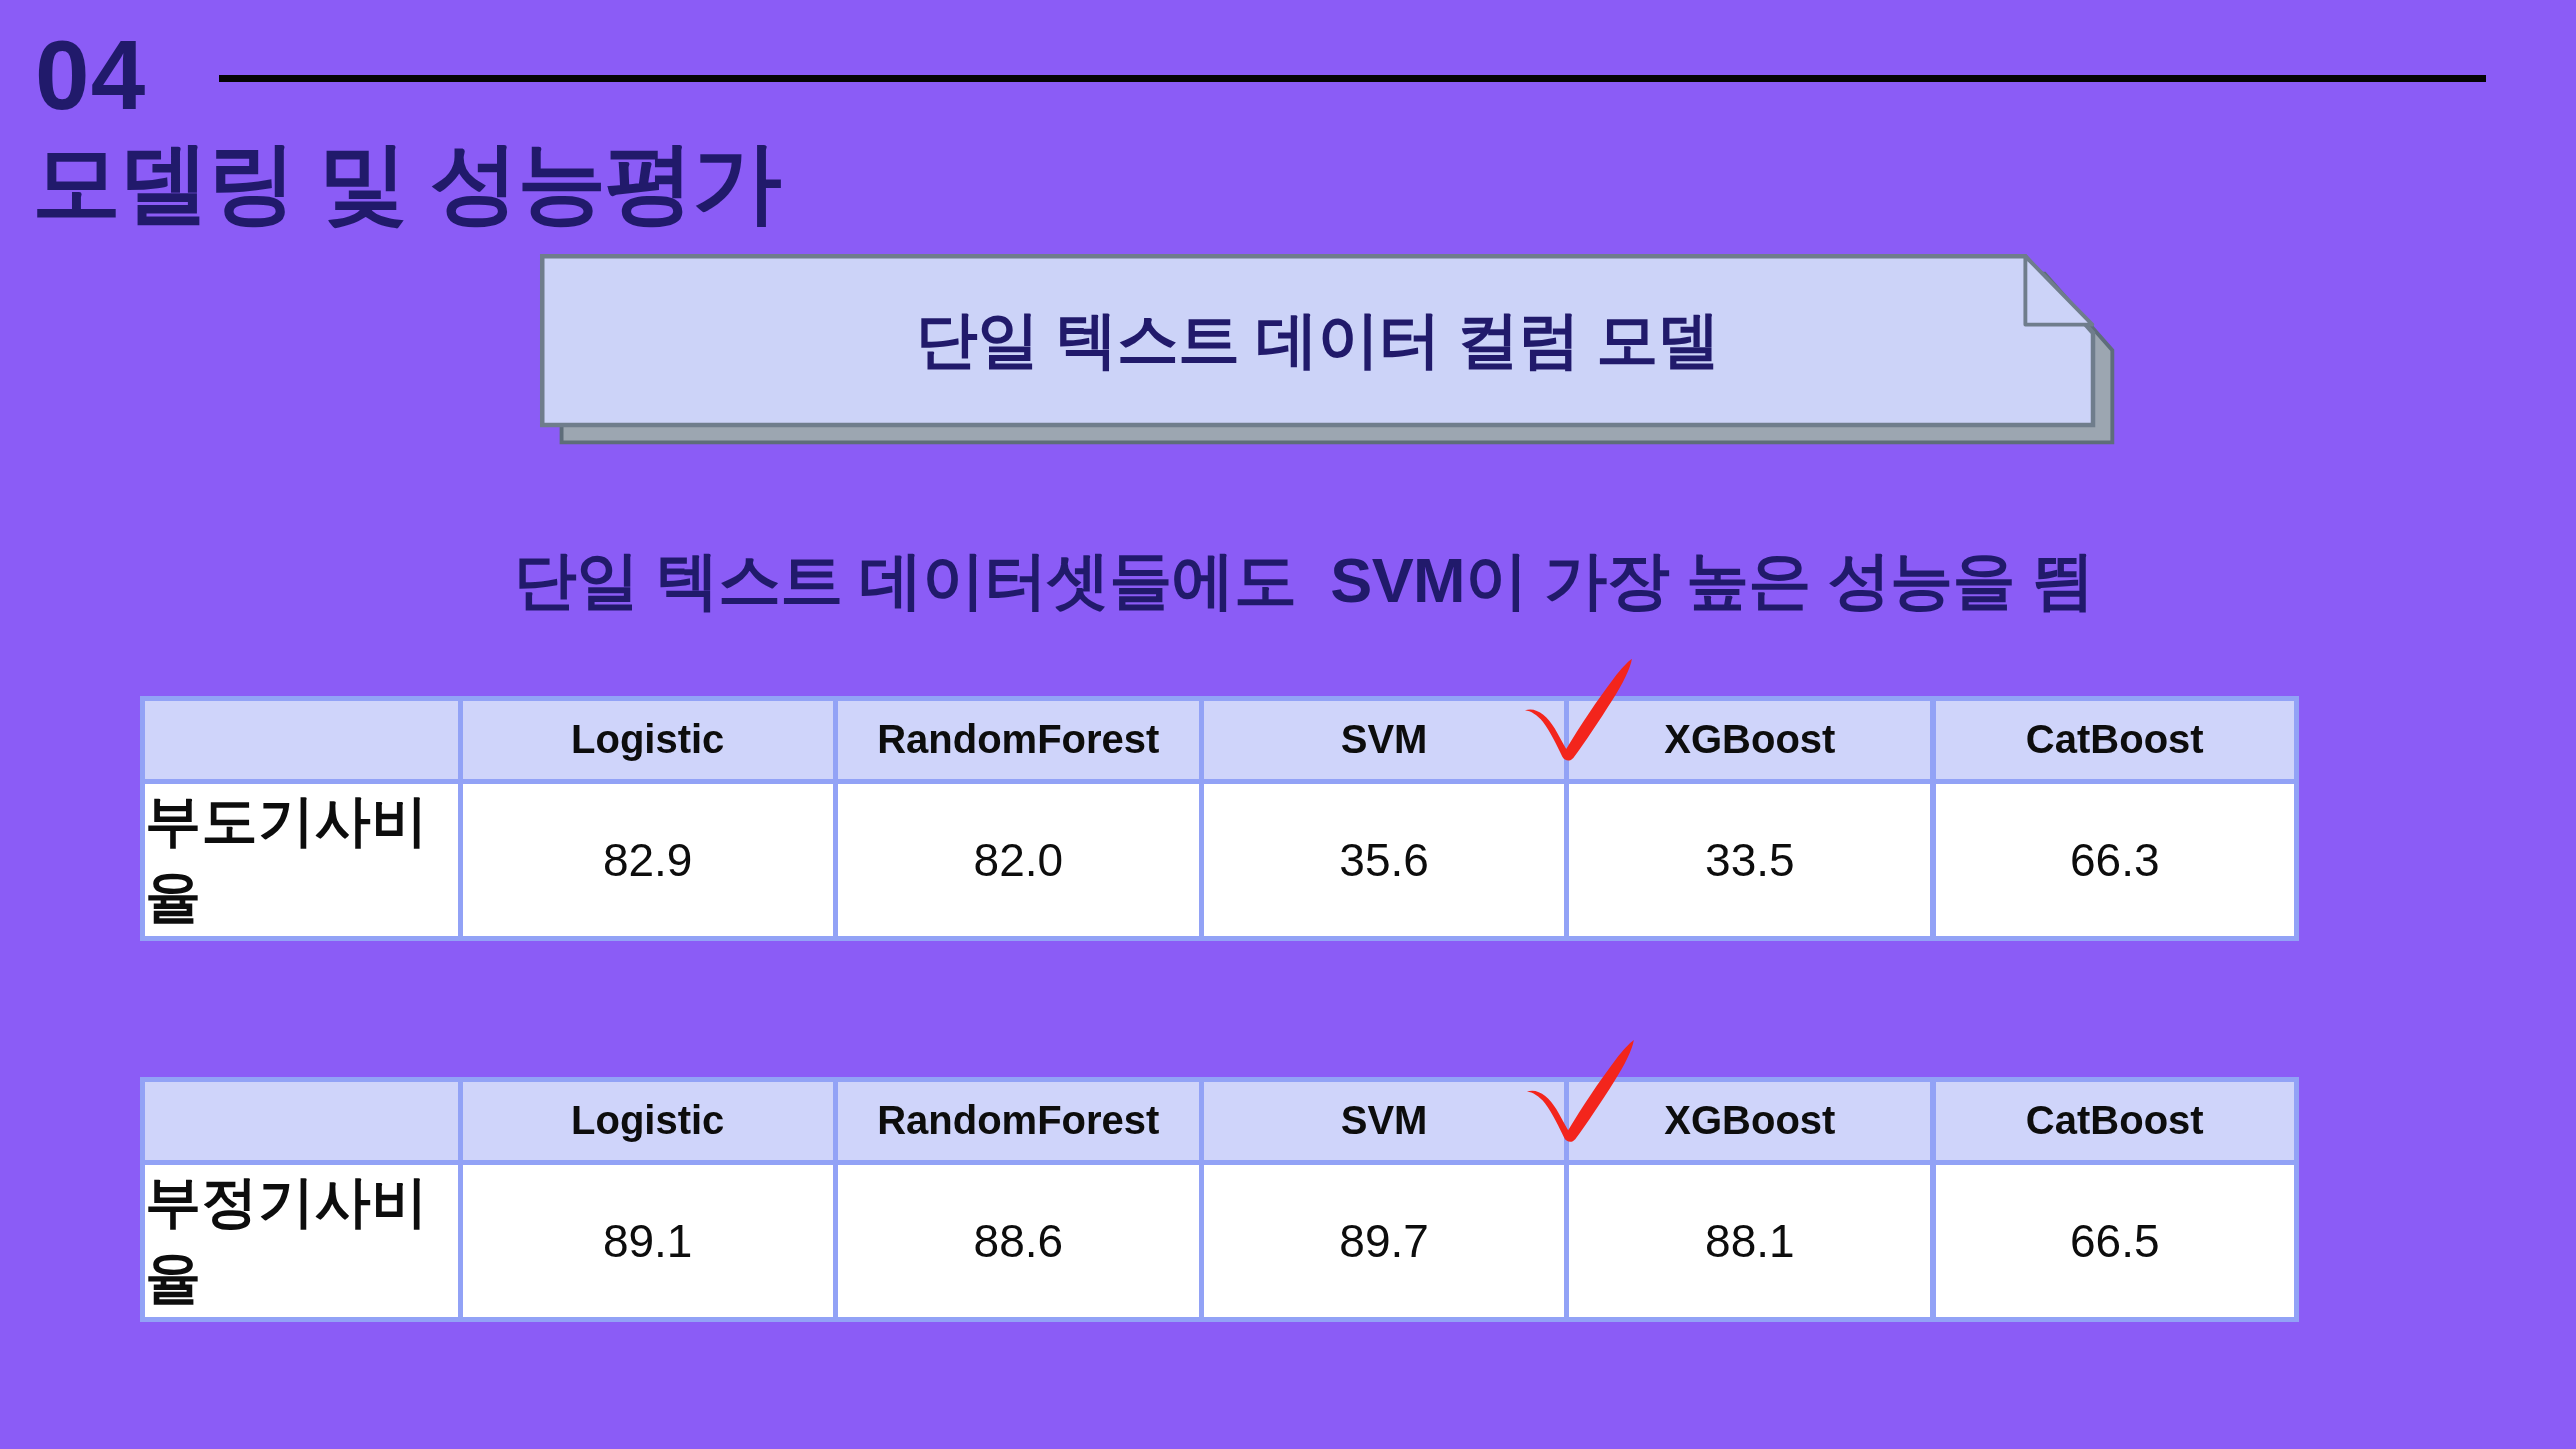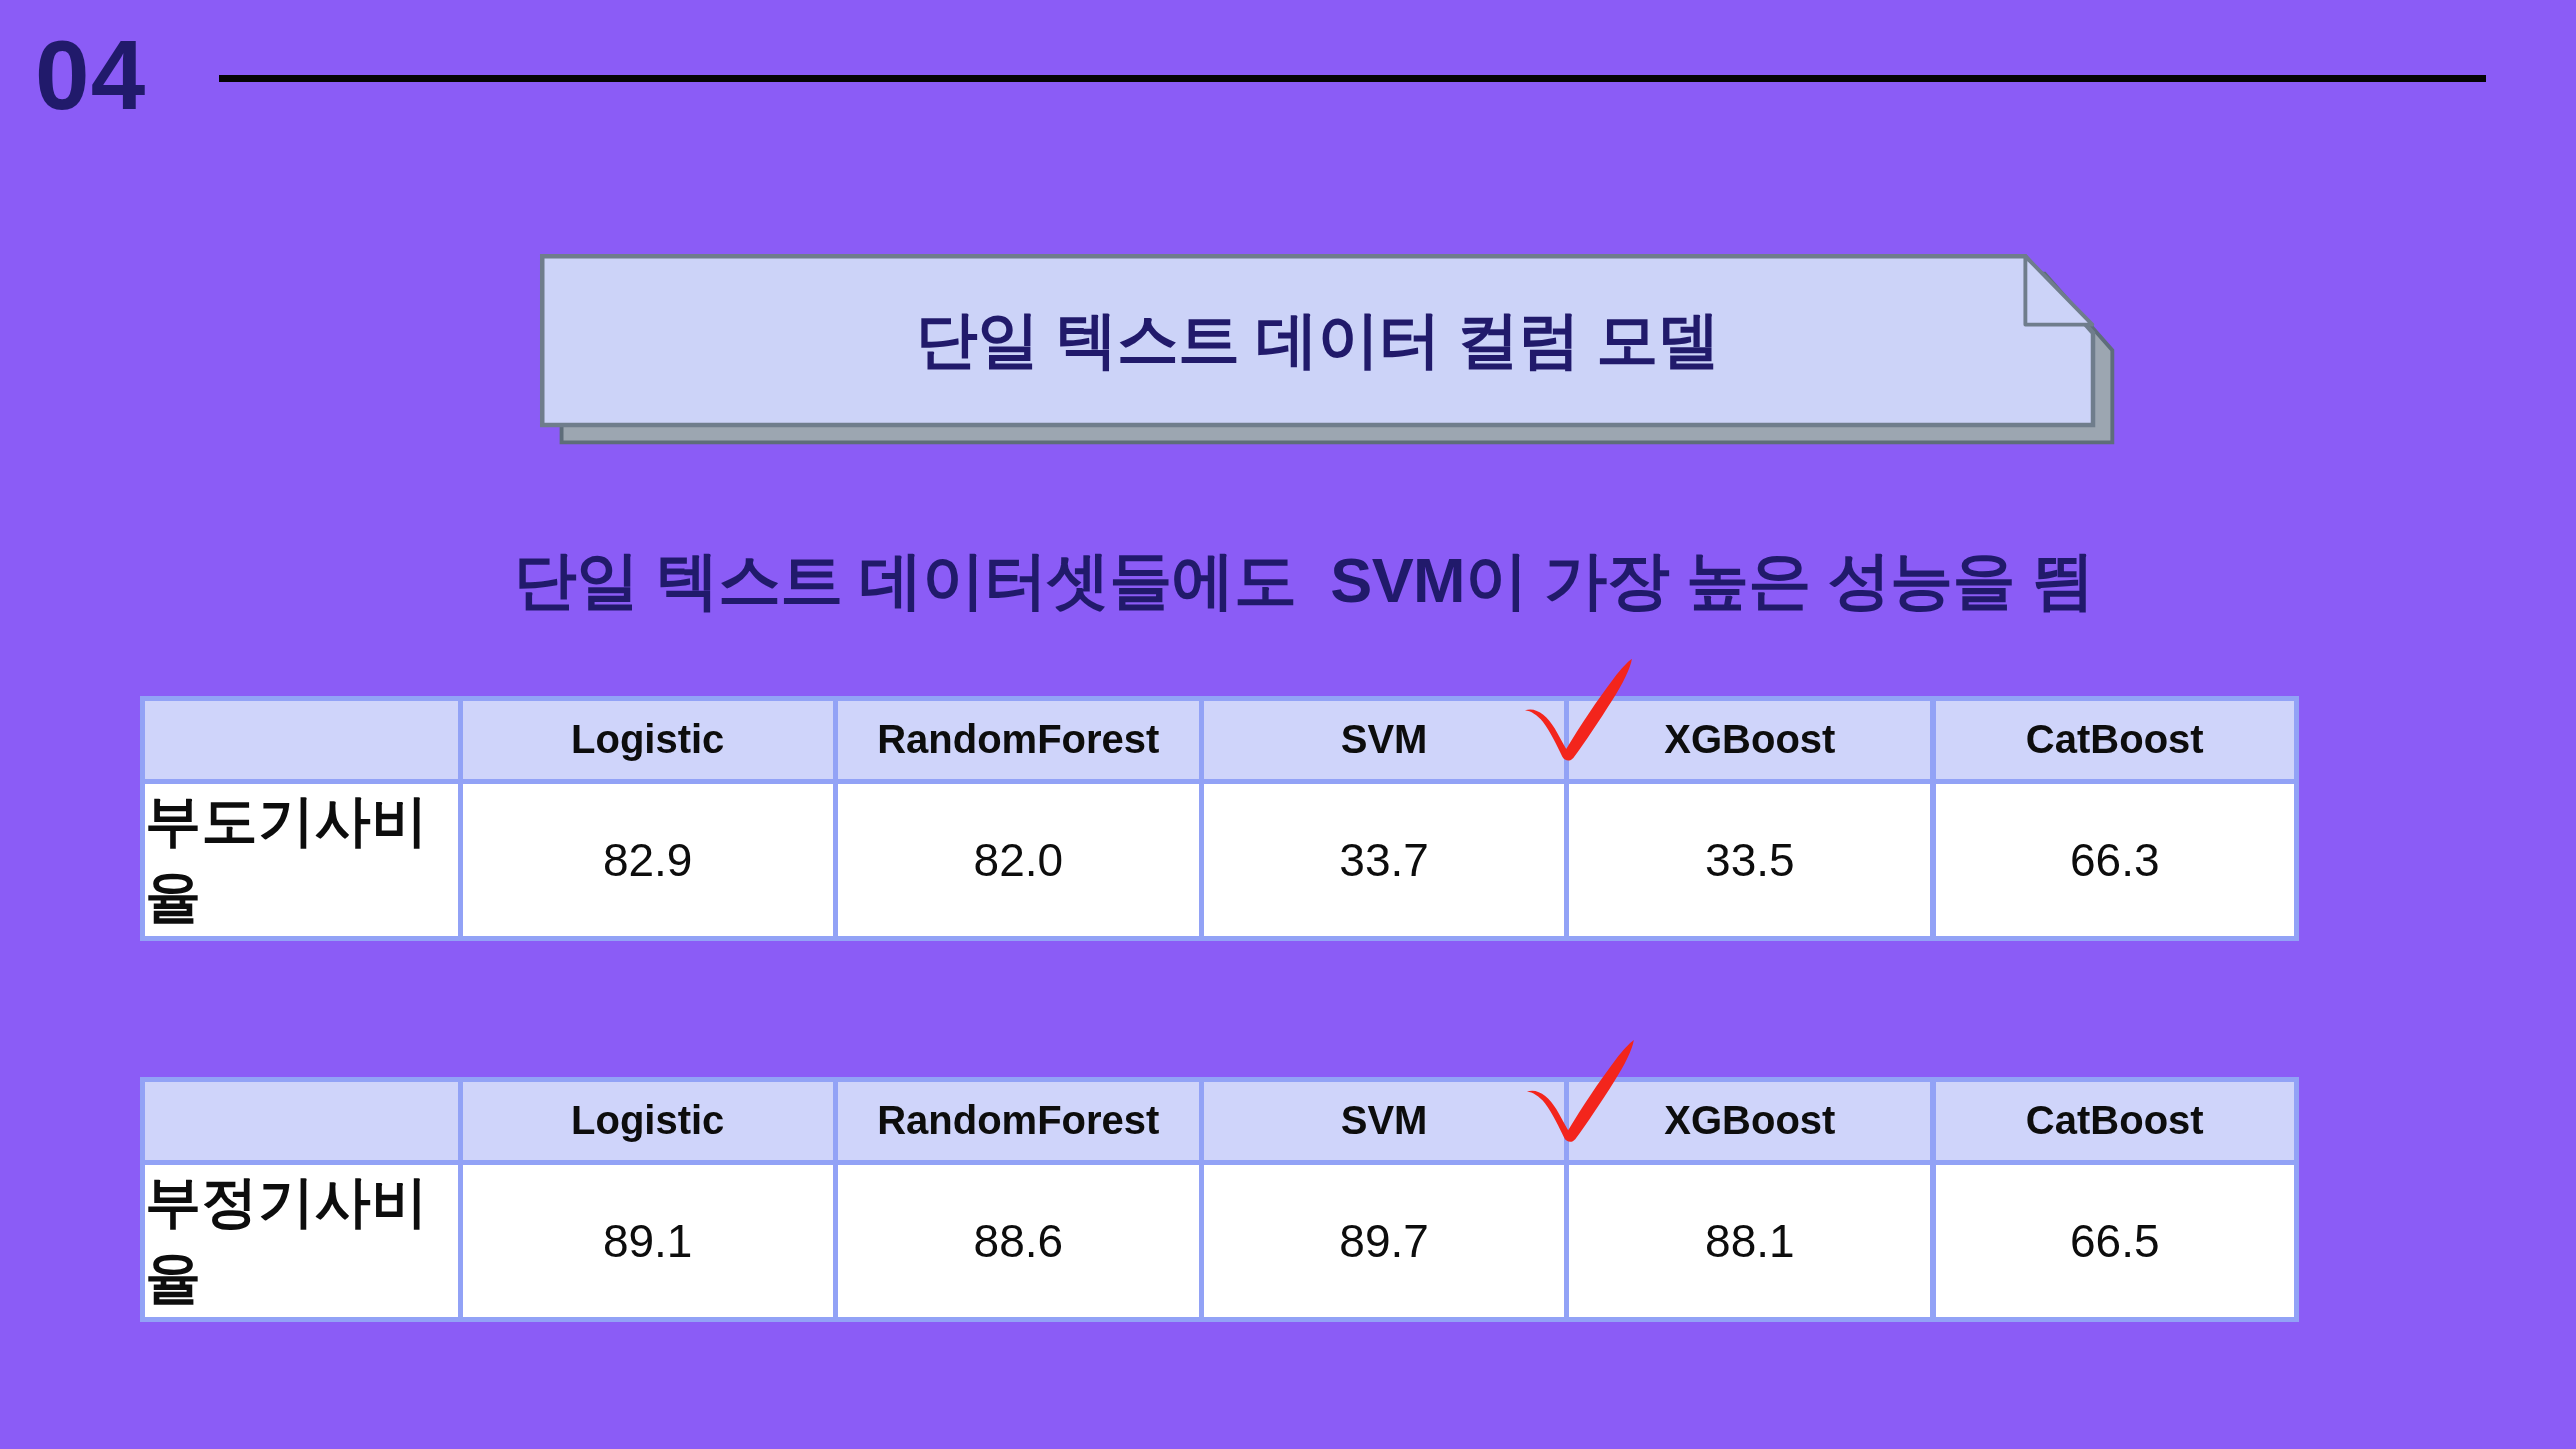--- a/index.html
+++ b/index.html
@@ -67,20 +67,21 @@
     z-index:3; pointer-events:none;
   }
 </style>
 </head>
 <body>
 
 <div class="slide">
 
   <div class="section-number">04</div>
   <div class="header-rule"></div>
+  <div class="page-title">모델링 및 성능평가</div>
 
   <svg class="overlay" viewBox="0 0 4000 2250">
 
     <polygon points="872,425 3175,425 3280,544 3280,687 872,687" fill="#9CA6B1" stroke="#5E6D7A" stroke-width="6"></polygon>
 
     <polygon points="842,398 3145,398 3250,517 3250,660 842,660" fill="#CCD3F8" stroke="#6F7D8C" stroke-width="7"></polygon>
 
     <polygon points="3145,398 3145,504 3249,504" fill="#CCD3F8" stroke="#6F7D8C" stroke-width="6" stroke-linejoin="round"></polygon>
 
     <path id="check" d="M2368,1103 C2384,1097 2402,1110 2414,1131 C2421,1143 2427,1155 2432,1163
@@ -99,21 +100,21 @@
   <div class="perf-table t1">
     <div class="cell th corner"></div>
     <div class="cell th">Logistic</div>
     <div class="cell th">RandomForest</div>
     <div class="cell th">SVM</div>
     <div class="cell th">XGBoost</div>
     <div class="cell th">CatBoost</div>
     <div class="cell rowlabel">부도기사비율</div>
     <div class="cell val">82.9</div>
     <div class="cell val">82.0</div>
-    <div class="cell val">33.7</div>
+    <div class="cell val">35.6</div>
     <div class="cell val">33.5</div>
     <div class="cell val">66.3</div>
   </div>
 
   <div class="perf-table t2">
     <div class="cell th corner"></div>
     <div class="cell th">Logistic</div>
     <div class="cell th">RandomForest</div>
     <div class="cell th">SVM</div>
     <div class="cell th">XGBoost</div>

